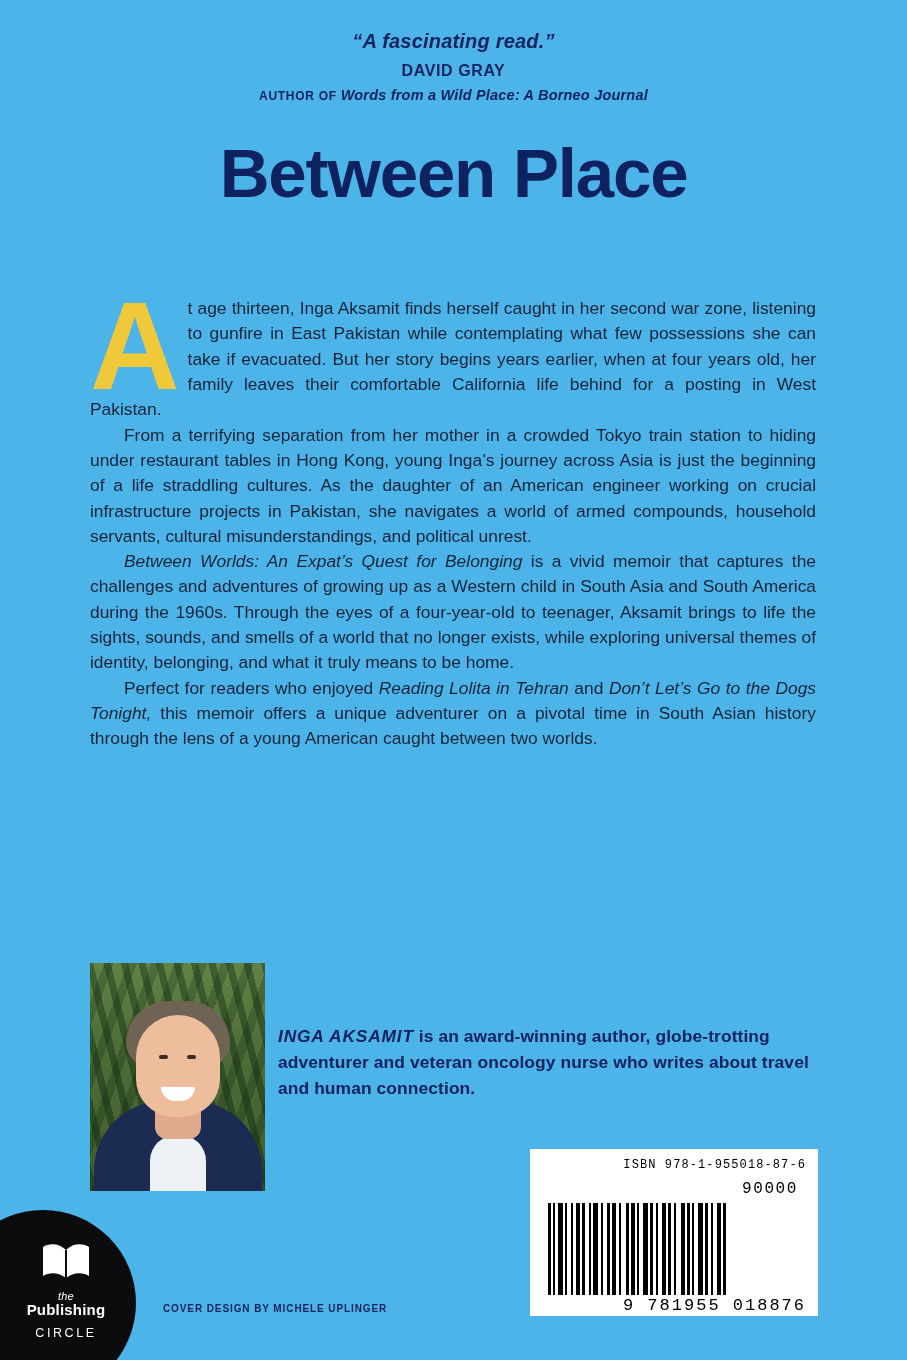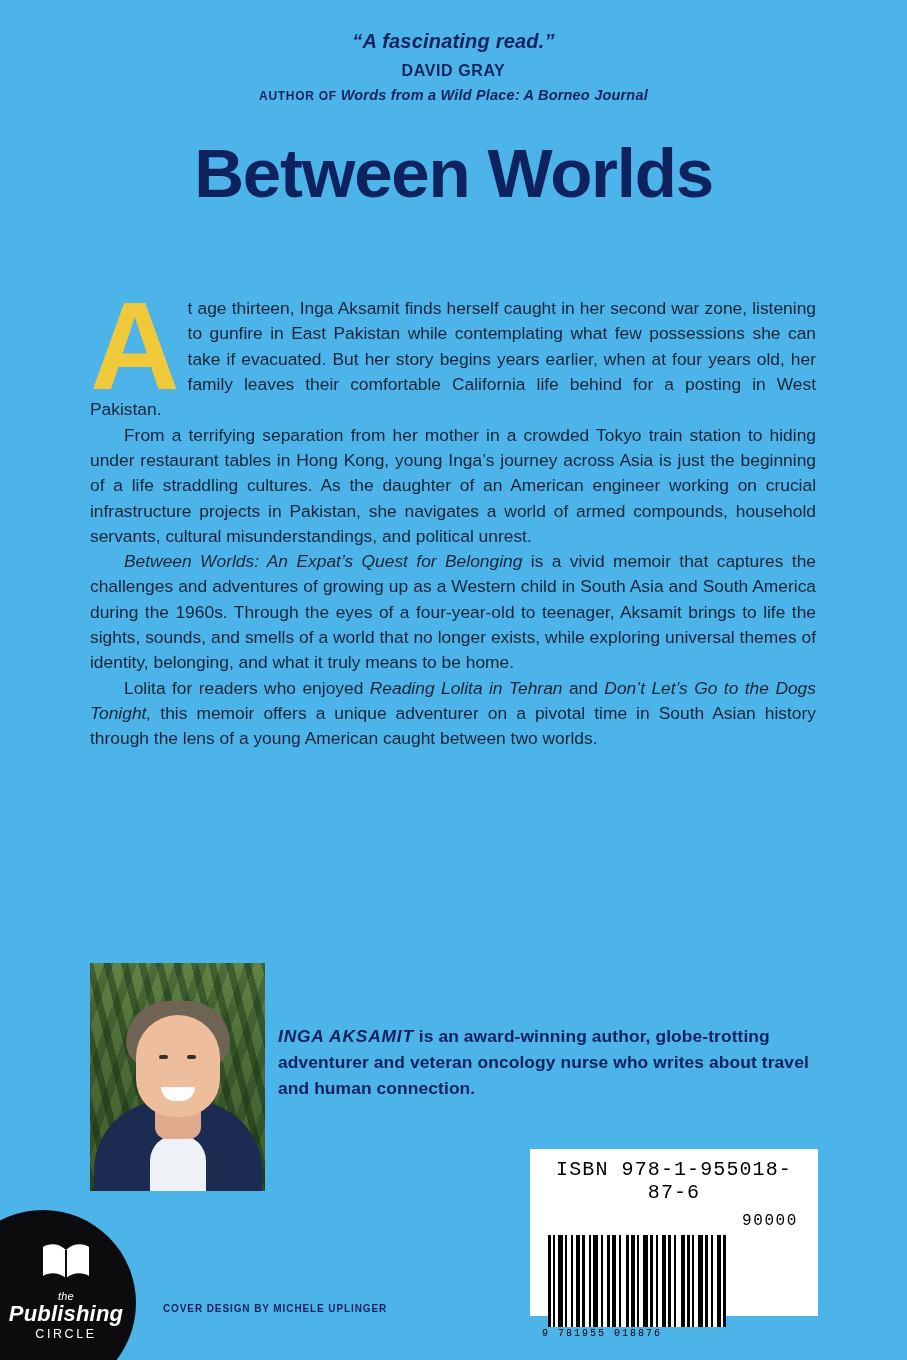--- a/index.html
+++ b/index.html
@@ -233,24 +233,24 @@
     left: 530px;
     top: 1149px;
     width: 288px;
     height: 167px;
     background: #ffffff;
     box-sizing: border-box;
     padding: 9px 12px 6px 12px;
   }
   .isbn-text {
     font-family: "Liberation Mono", monospace;
-    font-size: 20px;
+    font-size: 12px;
     letter-spacing: 1.1px;
     color: #000;
-    text-align: center;
+    text-align: right;
   }
   .isbn-price {
     font-family: "Liberation Mono", monospace;
     font-size: 16px;
     letter-spacing: 1.6px;
     color: #000;
     text-align: right;
     margin-top: 8px;
     padding-right: 8px;
   }
@@ -262,24 +262,24 @@
     gap: 0;
     padding: 0 6px;
   }
   .bars i {
     display: block;
     background: #000;
     height: 100%;
   }
   .isbn-digits {
     font-family: "Liberation Mono", monospace;
-    font-size: 10px;
+    font-size: 17px;
     letter-spacing: 2px;
     color: #000;
-    text-align: left;
+    text-align: right;
     margin-top: 1px;
   }
 
   
   .publisher {
     position: absolute;
     left: -50px;
     top: 1210px;
     width: 186px;
     height: 186px;
@@ -300,30 +300,29 @@
     height: 44px;
     position: relative;
   }
   .pub-line1 {
     font-size: 11px;
     margin-top: 8px;
     letter-spacing: 0.2px;
     font-style: italic;
   }
   .pub-line2 {
-    font-size: 22px;
+    font-size: 15px;
     font-weight: bold;
     letter-spacing: 0.2px;
     margin-top: -1px;
-    font-style: italic;
   }
   .pub-line3 {
     font-size: 12.5px;
     letter-spacing: 2.6px;
-    margin-top: 0px;
+    margin-top: 8px;
   }
 
   .cover-credit {
     position: absolute;
     left: 163px;
     top: 1303px;
     font-size: 10px;
     letter-spacing: 0.9px;
     color: #10235e;
     font-weight: bold;
@@ -338,30 +337,30 @@
   <div class="praise">
     <div class="praise-quote">“A fascinating read.”</div>
     <div class="praise-name">DAVID GRAY</div>
     <div class="praise-credit">
       <span class="small-caps">AUTHOR OF</span>
       <span class="work">Words from a Wild Place: A Borneo Journal</span>
     </div>
   </div>
 
   <div class="title-block">
-    <div class="book-title">Between Worlds</div>
+    <div class="book-title">Between Place</div>
   </div>
 
   <div class="body-copy">
     <p class="first">
       <span class="dropcap">A</span><span>t age thirteen, Inga Aksamit finds herself caught in her second war zone, listening to gunfire in East Pakistan while contemplating what few possessions she can take if evacuated. But her story begins years earlier, when at four years old, her family leaves their comfortable California life behind for a posting in West Pakistan.</span>
     </p>
     <p>From a terrifying separation from her mother in a crowded Tokyo train station to hiding under restaurant tables in Hong Kong, young Inga’s journey across Asia is just the beginning of a life straddling cultures. As the daughter of an American engineer working on crucial infrastructure projects in Pakistan, she navigates a world of armed compounds, household servants, cultural misunderstandings, and political unrest.</p>
     <p><em>Between Worlds: An Expat’s Quest for Belonging</em><span> is a vivid memoir that captures the challenges and adventures of growing up as a Western child in South Asia and South America during the 1960s. Through the eyes of a four-year-old to teenager, Aksamit brings to life the sights, sounds, and smells of a world that no longer exists, while exploring universal themes of identity, belonging, and what it truly means to be home.</span></p>
-    <p><span>Lolita for readers who enjoyed </span><em>Reading Lolita in Tehran</em><span> and </span><em>Don’t Let’s Go to the Dogs Tonight,</em><span> this memoir offers a unique adventurer on a pivotal time in South Asian history through the lens of a young American caught between two worlds.</span></p>
+    <p><span>Perfect for readers who enjoyed </span><em>Reading Lolita in Tehran</em><span> and </span><em>Don’t Let’s Go to the Dogs Tonight,</em><span> this memoir offers a unique adventurer on a pivotal time in South Asian history through the lens of a young American caught between two worlds.</span></p>
   </div>
 
   <div class="author-photo">
     <div class="photo-bg"></div>
     <div class="photo-foliage"></div>
     <div class="photo-jacket"></div>
     <div class="photo-shirt"></div>
     <div class="photo-neck"></div>
     <div class="photo-hair"></div>
     <div class="photo-face"></div>

